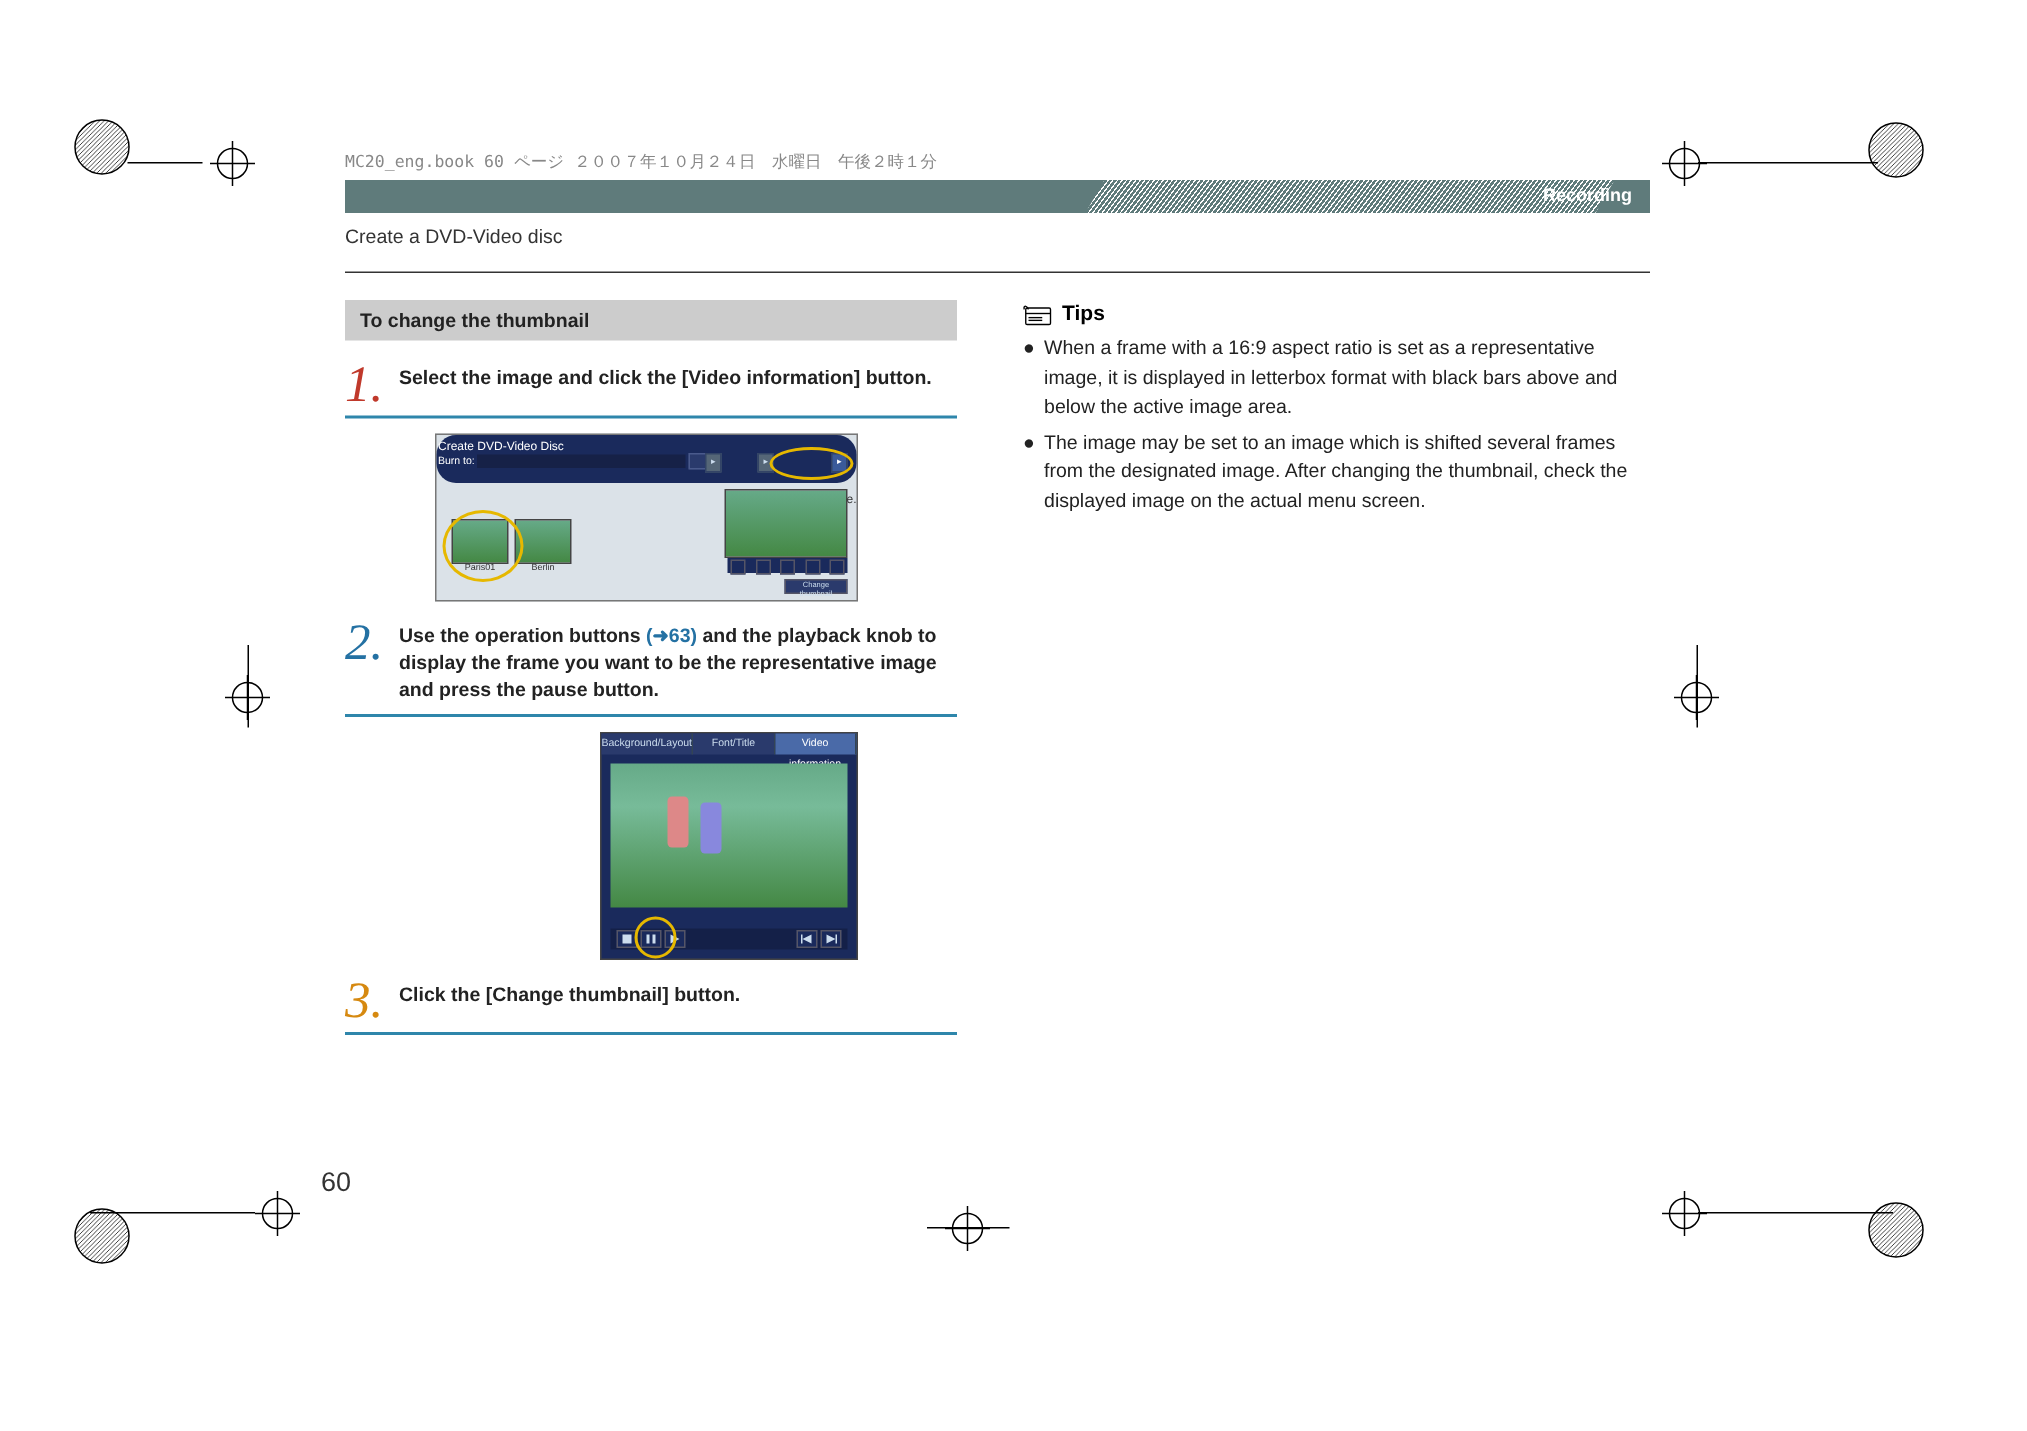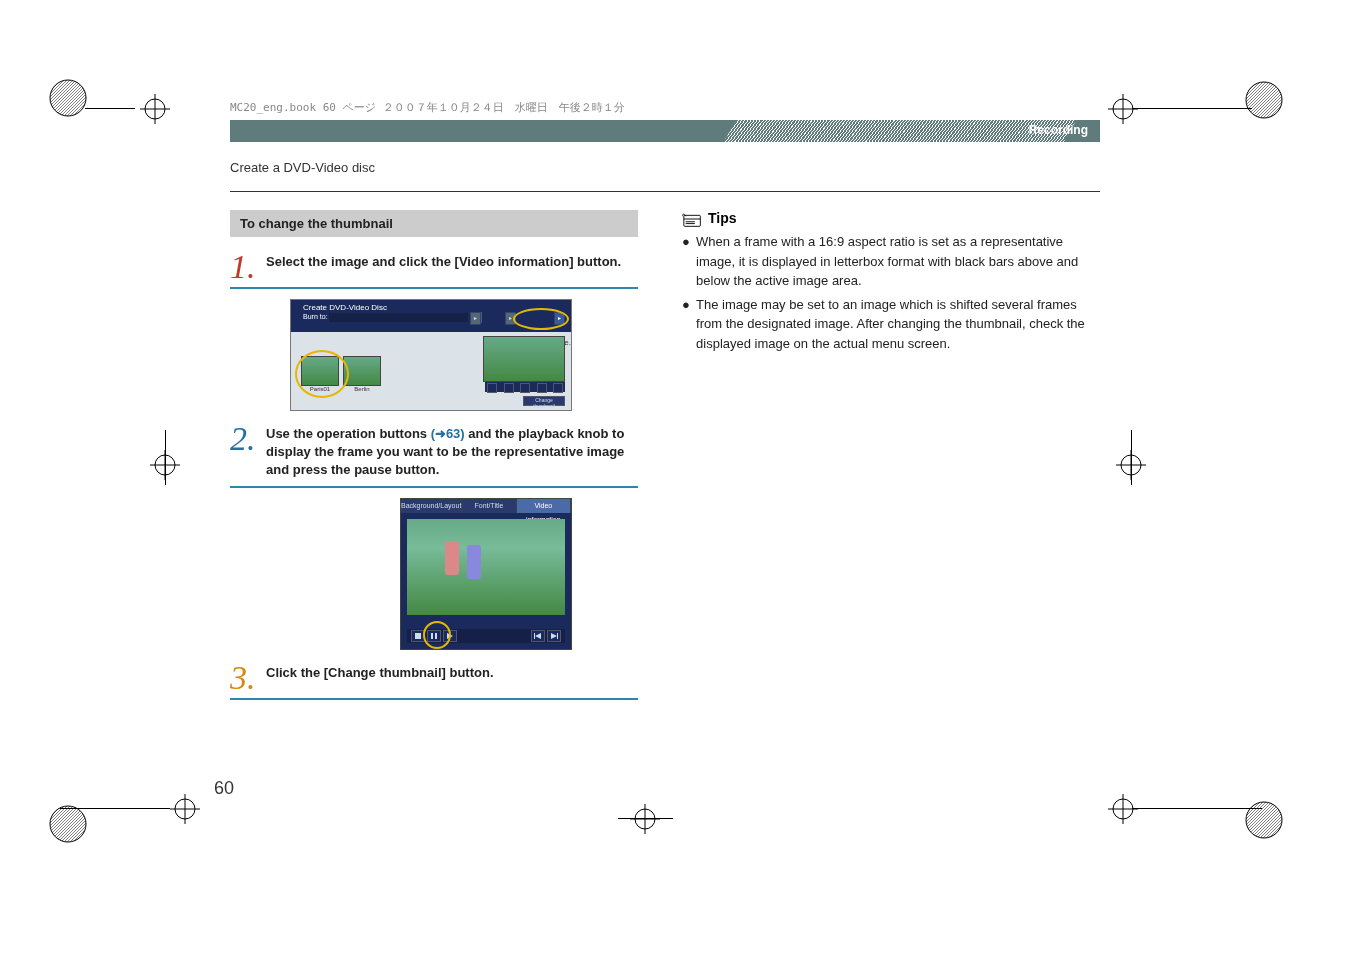--- a/index.html
+++ b/index.html
@@ -49,21 +49,21 @@
     font-size: 11px;
     color: #888;
     font-family: "MS Gothic", monospace;
     margin-bottom: 5px;
   }
 
   .header-bar {
     position: relative;
     height: 22px;
     background: #5f7b7b;
-    margin-bottom: 18px;
+    margin-bottom: 8px;
     overflow: hidden;
   }
   .header-bar .slant {
     position: absolute;
     left: 500px;
     top: -5px;
     width: 340px;
     height: 32px;
     background: repeating-linear-gradient(100deg, #fff 0 1px, transparent 1px 3px);
     transform: skewX(-30deg);
@@ -147,22 +147,23 @@
     height: 110px;
     background: #dbe2e8;
     border: 1px solid #777;
     position: relative;
   }
   .ill1 .topbar {
     background: #1a2a5c;
     height: 26px;
     color: #fff;
     font-size: 7px;
-    padding: 3px 12px;
+    padding: 3px 1px;
     position: relative;
+    border-radius: 13px;
   }
   .ill1 .topbar .title { font-size:8px; display:block; }
   .ill1 .topbar .loc {
     background: #162147;
     color: #9bb;
     display: inline-block;
     width: 135px;
     height: 9px;
     font-size:6px;
     padding:0 2px;

